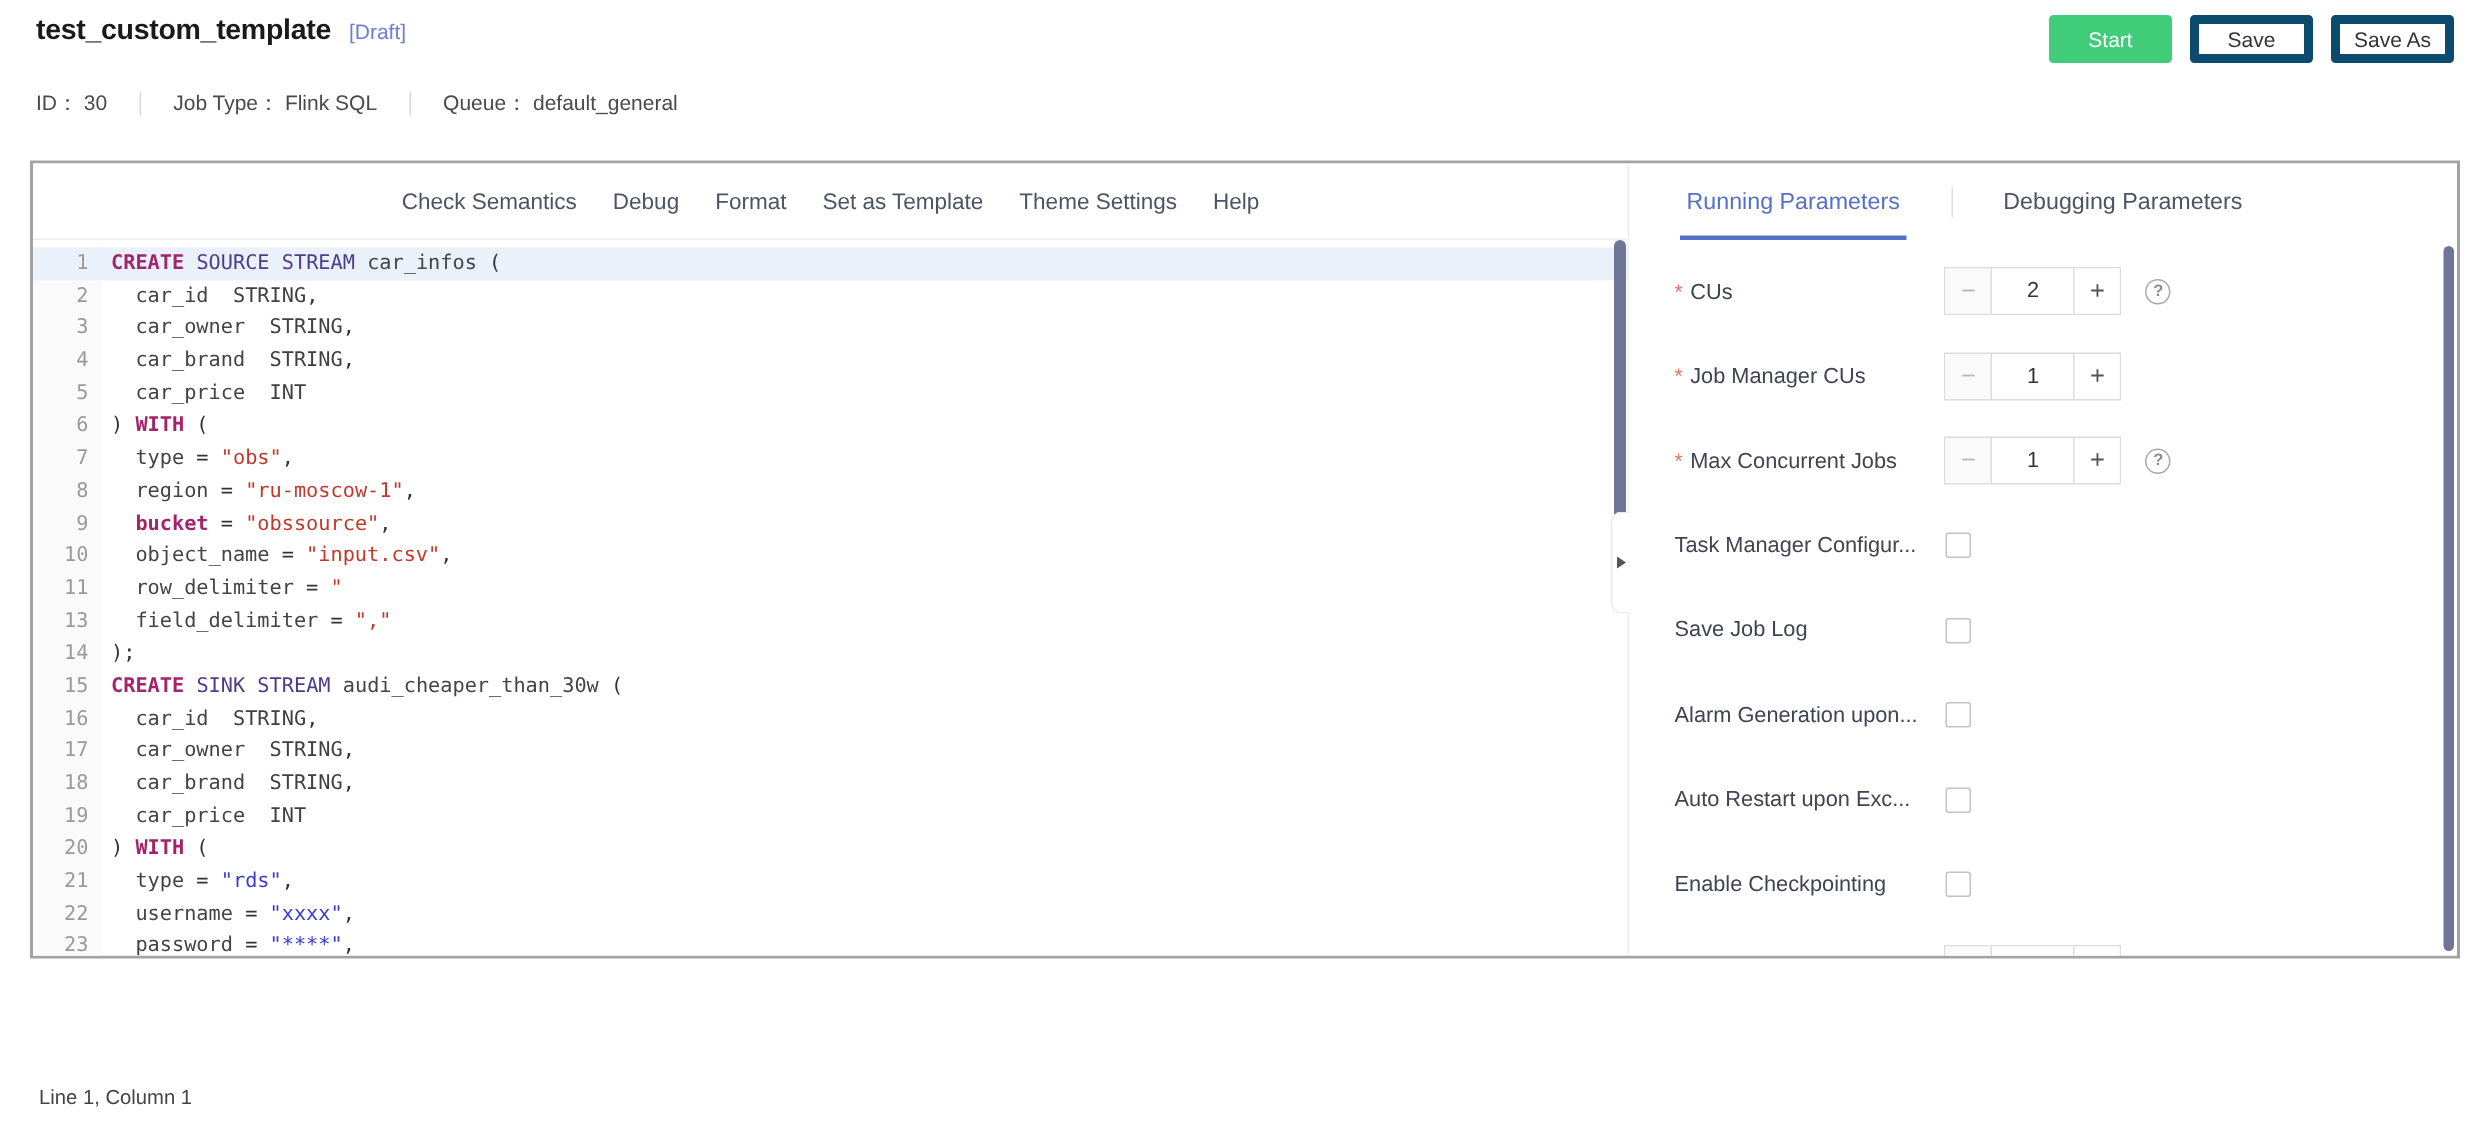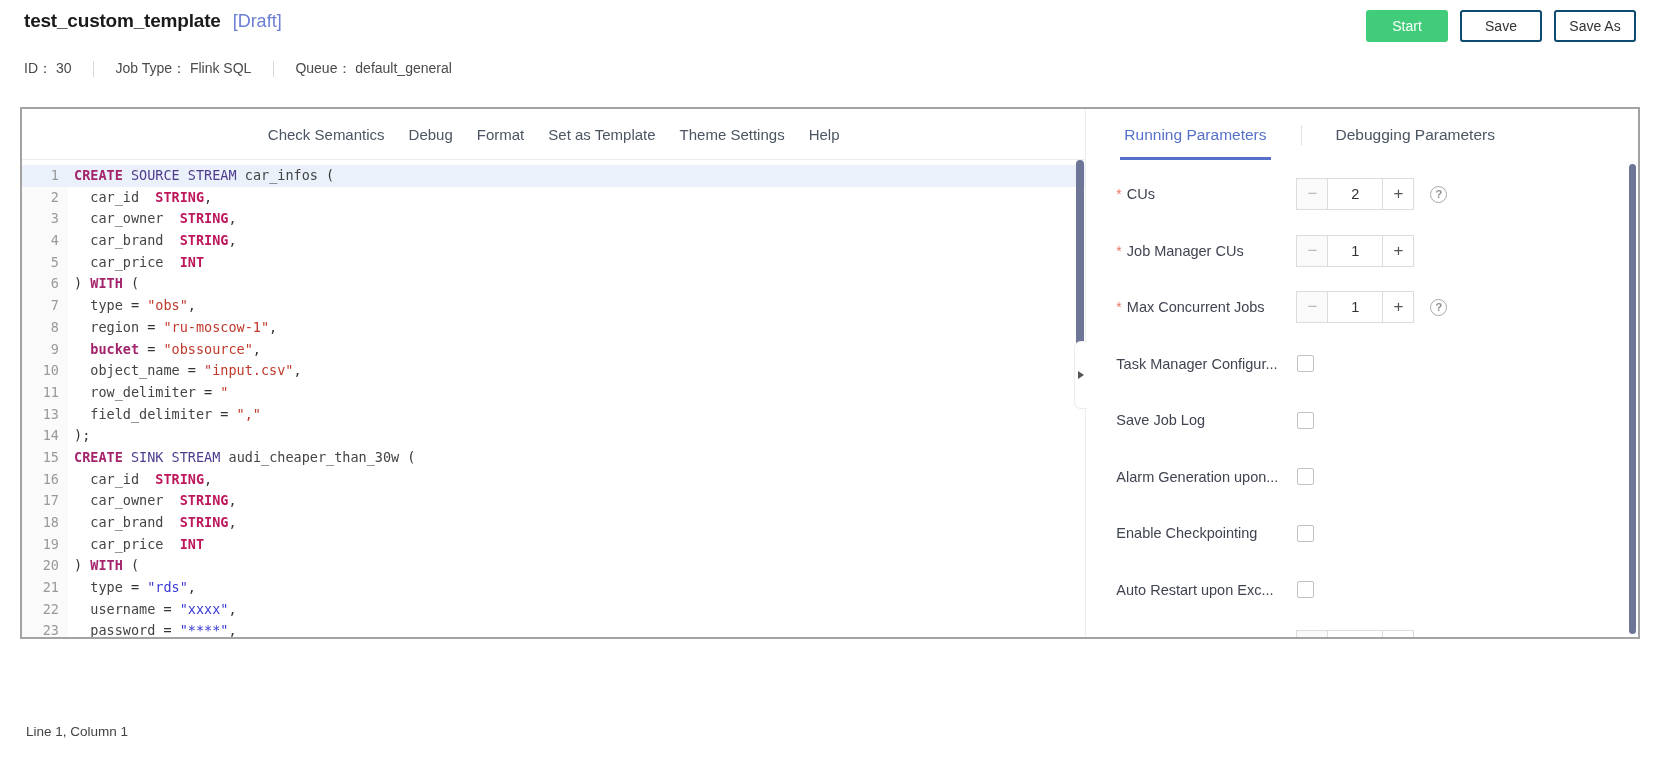--- a/index.html
+++ b/index.html
@@ -9,34 +9,34 @@
     background: #fff;
     font-family: "Liberation Sans", sans-serif;
     color: #333;
     overflow: hidden;
   }
 
   
   .header { padding: 10px 24px 0 24px; position: relative; height: 78px; }
   .title-row { display: flex; align-items: baseline; gap: 12px; }
   .job-title { font-size: 19px; font-weight: bold; color: #1a1a1a; letter-spacing: -0.2px; }
-  .draft-tag { font-size: 18px; color: #6b7ed6; text-align: center; }
+  .draft-tag { font-size: 14px; color: #6b7ed6; text-align: center; }
   .meta-row { display: flex; align-items: center; margin-top: 28px; font-size: 14px; color: #4a4a4a; }
   .meta-item { padding: 0 22px; position: relative; white-space: nowrap; }
   .meta-item:first-child { padding-left: 0; }
   .meta-item + .meta-item::before {
     content: ""; position: absolute; left: 0; top: 1px; bottom: 1px;
     width: 1px; background: #d9d9d9;
   }
   .header-actions { position: absolute; right: 24px; top: 10px; display: flex; gap: 12px; }
   .btn {
     height: 32px; min-width: 82px; padding: 0 2px;
     font-size: 14px; border-radius: 3px; cursor: pointer;
     display: inline-flex; align-items: center; justify-content: center;
-    background: #fff; border: 2px solid #0c4a6e; color: #333;
+    background: #fff; border: 6px solid #0c4a6e; color: #333;
   }
   .btn-primary { background: #41cc79; border-color: #41cc79; color: #fff; }
 
   
   .card {
     position: absolute; left: 20px; top: 107px;
     width: 1620px; height: 532px;
     border: 2px solid #a3a3a3; background: #fff;
     display: flex;
   }
@@ -59,21 +59,21 @@
   .code-line { display: flex; height: 21.7px; line-height: 21.7px; white-space: pre; }
   .code-line.active { background: #eaf1fb; }
   .ln {
     width: 46px; min-width: 46px; text-align: right; padding-right: 9px;
     color: #9a9a9a; background: #fafafa; user-select: none;
   }
   .code-line.active .ln { background: #eaf1fb; }
   .code-txt { padding-left: 6px; color: #4e3b8c; }
   .kw  { color: #a3246b; font-weight: bold; }
   .kw2 { color: #4e3b8c; }
-  .typ { color: #be185d; font-weight: bold; }
+  .typ { color: #404040; }
   .str { color: #c0392b; }
   .str2{ color: #3a3ad6; }
   .pun { color: #333; }
   .idf { color: #444; }
 
   
   .edit-scroll {
     position: absolute; right: 1px; top: 51px; width: 8px; height: 557px;
   }
   .edit-thumb {
@@ -261,25 +261,25 @@
           </div>
           <div class="param-row">
             <div class="param-label">Save Job Log</div>
             <div class="cbox"></div>
           </div>
           <div class="param-row">
             <div class="param-label">Alarm Generation upon...</div>
             <div class="cbox"></div>
           </div>
           <div class="param-row">
+            <div class="param-label">Auto Restart upon Exc...</div>
+            <div class="cbox"></div>
+          </div>
+          <div class="param-row">
             <div class="param-label">Enable Checkpointing</div>
-            <div class="cbox"></div>
-          </div>
-          <div class="param-row">
-            <div class="param-label">Auto Restart upon Exc...</div>
             <div class="cbox"></div>
           </div>
           <div class="param-row">
             <div class="param-label">Idle State Retention Ti...</div>
             <div class="stepper">
               <div class="step-btn minus">−</div>
               <div class="step-val">1</div>
               <div class="step-btn plus">+</div>
             </div>
           </div>

